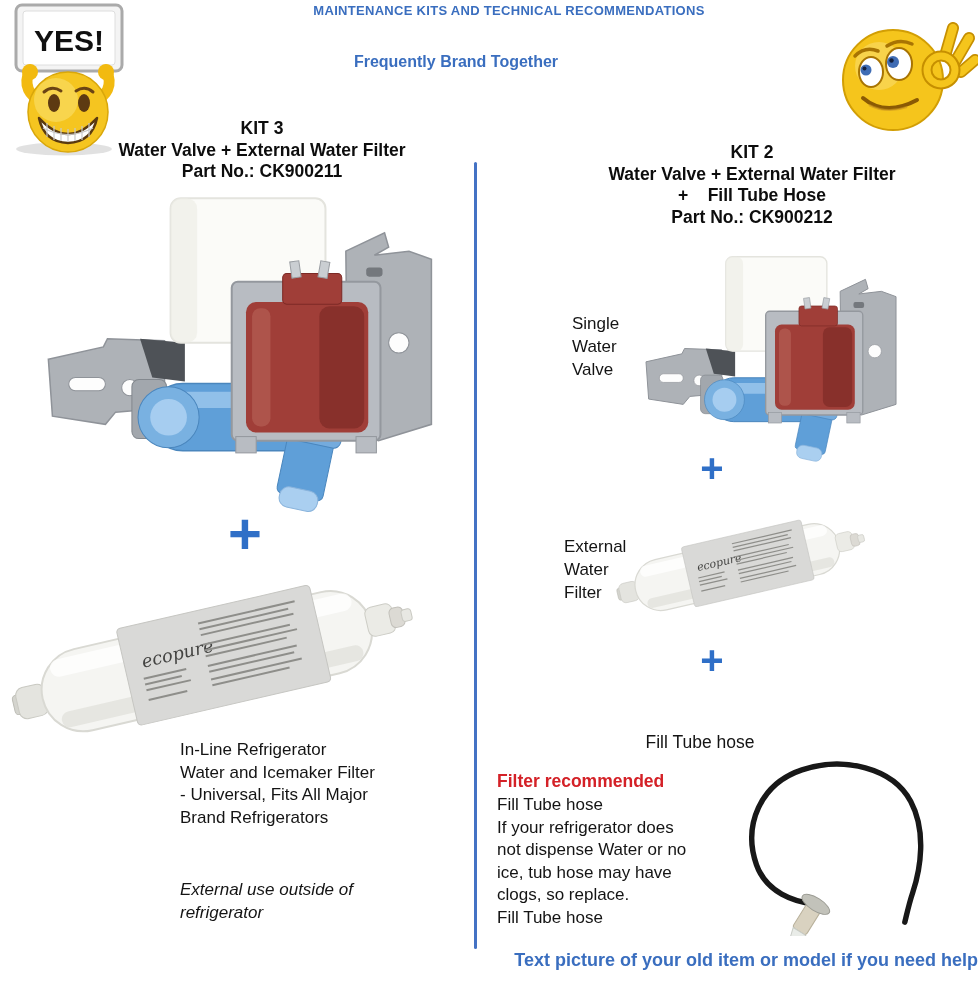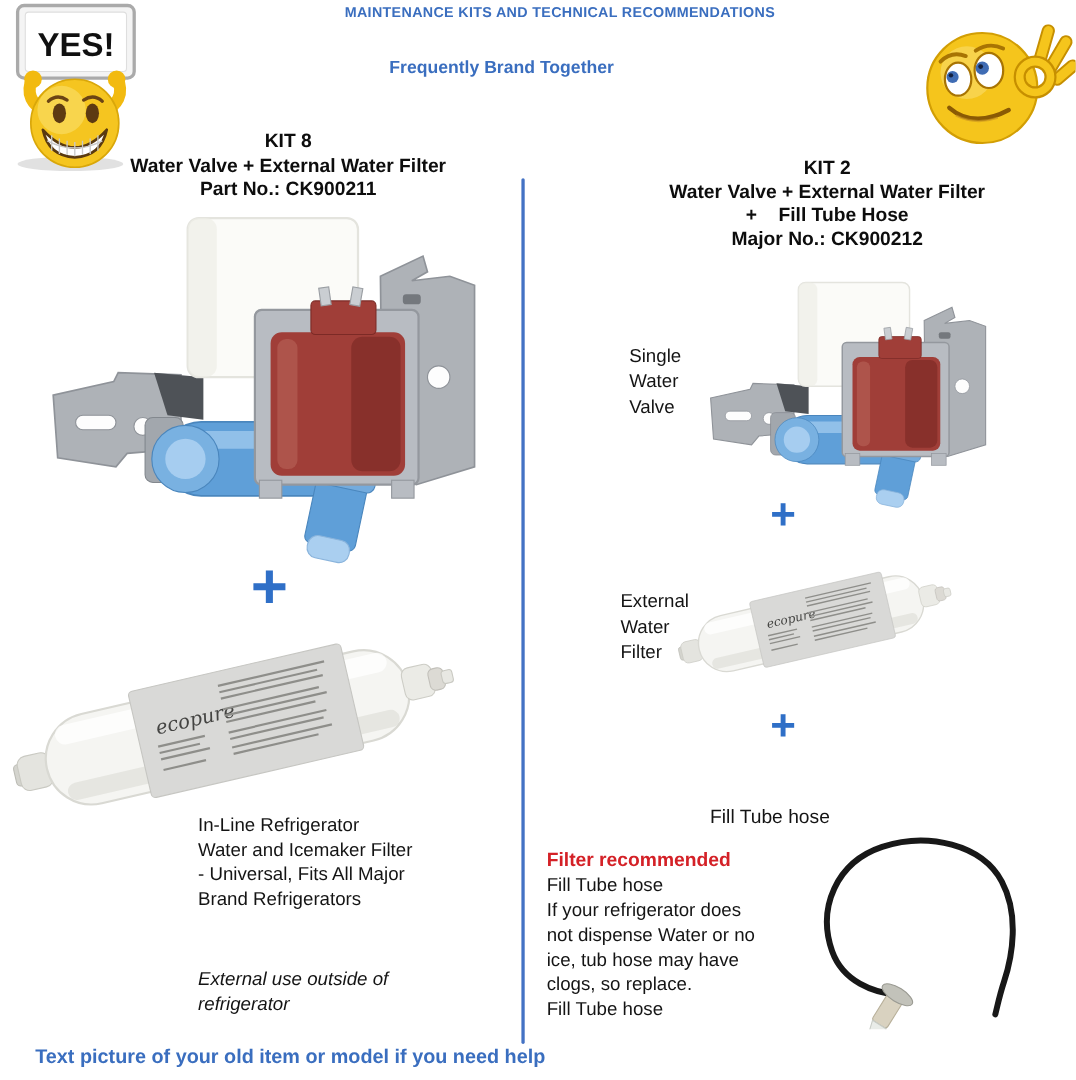--- a/index.html
+++ b/index.html
@@ -22,21 +22,21 @@
   .body-text { font-size:17px; line-height:22.5px; color:#141414; white-space:pre-wrap; }
   .side-label { font-size:17px; line-height:23px; color:#141414; white-space:pre-wrap;margin-left:48px; }
   .desc1 { left:180px; top:739px; }
   .desc2 { left:180px; top:879px;font-style:italic; }
   .valve-label { left:524px; top:312px; }
   .filter-label { left:516px; top:535px; }
   .hose-heading { left:600px; top:732px; width:200px; text-align:center; font-size:17.5px; color:#141414; }
   .rec-title { left:497px; top:771px; font-size:17.5px; font-weight:bold; color:#d42127; }
   .rec-text { left:497px; top:794px; }
   .divider { left:474px; top:162px; width:3px; height:787px; background:#4472c4; border-radius:2px; }
-  .footer { top:950px; left:32px; width:946px; text-align:left; color:#3a6ebf; font-size:18px; font-weight:bold; }
+  .footer { top:950px; left:32px; width:946px; text-align:right; color:#3a6ebf; font-size:18px; font-weight:bold; }
   svg text { font-family:"Liberation Sans", sans-serif; }
   .brand-text { font-family:"DejaVu Serif", serif; font-style:italic; }
 </style>
 </head>
 <body>
 
 <div class="canvas">
 
   <svg width="0" height="0" style="position:absolute" aria-hidden="true">
     <defs>
@@ -192,21 +192,21 @@
       <path d="M122,40 L136,16" stroke="#c68f00" stroke-width="12" stroke-linecap="round"></path>
       <path d="M122,40 L136,16" stroke="#f5c51c" stroke-width="8.5" stroke-linecap="round"></path>
       <path d="M128,50 L142,38" stroke="#c68f00" stroke-width="12" stroke-linecap="round"></path>
       <path d="M128,50 L142,38" stroke="#f5c51c" stroke-width="8.5" stroke-linecap="round"></path>
       <circle cx="108" cy="48" r="14" fill="none" stroke="#c68f00" stroke-width="11"></circle>
       <circle cx="108" cy="48" r="14" fill="none" stroke="#f5c51c" stroke-width="7"></circle>
     </g>
   </svg>
 
   <div class="abs kit-head kit1-head">
-    <div>KIT 8</div>
+    <div>KIT 3</div>
     <div>Water Valve + External Water Filter</div>
     <div>Part No.: CK900211</div>
   </div>
 
   <svg class="abs" style="left:42px;top:188px" width="408" height="326" viewBox="0 0 400 320">
     <use href="#sym-valve"></use>
   </svg>
 
   <div class="abs plus plus-lg">+</div>
 
@@ -220,21 +220,21 @@
 Brand Refrigerators</div>
   <div class="abs body-text desc2">External use outside of
 refrigerator</div>
 
   <div class="abs divider"></div>
 
   <div class="abs kit-head kit2-head">
     <div>KIT 2</div>
     <div>Water Valve + External Water Filter</div>
     <div class="pre">+    Fill Tube Hose</div>
-    <div>Major No.: CK900212</div>
+    <div>Part No.: CK900212</div>
   </div>
 
   <div class="abs side-label valve-label">Single
 Water
 Valve</div>
 
   <svg class="abs" style="left:642px;top:250px" width="266" height="213" viewBox="0 0 400 320">
     <use href="#sym-valve"></use>
   </svg>
 

